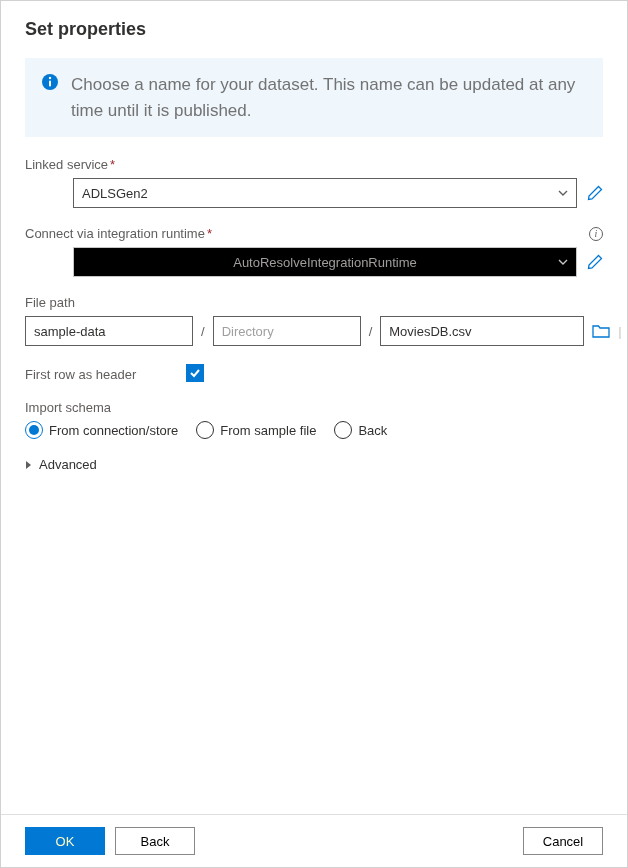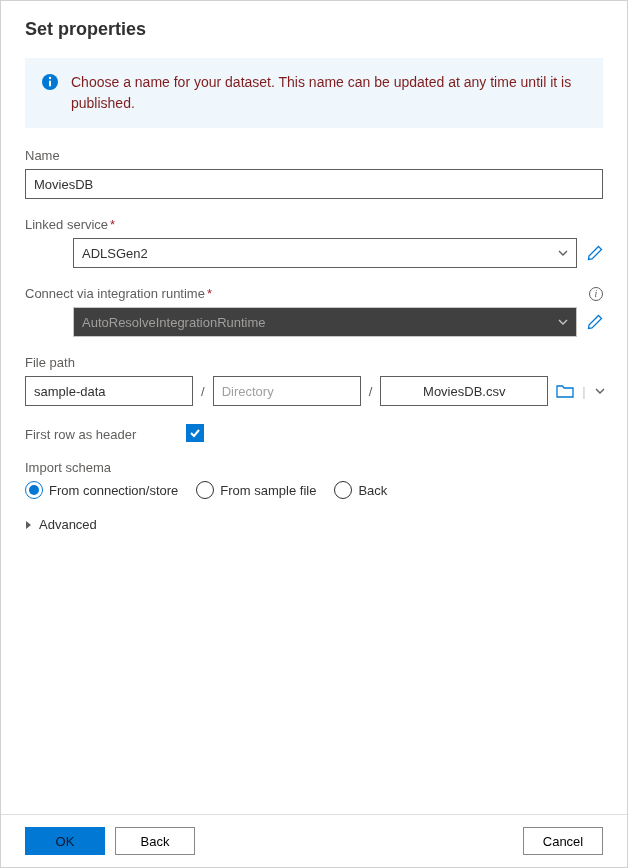--- a/index.html
+++ b/index.html
@@ -29,21 +29,21 @@
       background: #eff6fc;
       padding: 14px 16px 14px 16px;
       display: flex;
       align-items: flex-start;
       gap: 12px;
       margin-bottom: 20px;
     }
     .info-box .icon-circle {
       width: 18px; height: 18px; flex-shrink: 0; margin-top: 1px;
     }
-    .info-text { font-size: 14px; color: #7f1d1d; line-height: 1.5; }
+    .info-text { font-size: 17px; color: #737373; line-height: 1.5; }
     .field { margin-bottom: 18px; }
     .field-label {
       font-size: 13px;
       color: #605e5c;
       margin-bottom: 6px;
       display: flex;
       align-items: center;
       gap: 2px;
     }
     .req { color: #a4262c; }
@@ -65,39 +65,40 @@
       height: 30px;
       border: 1px solid #605e5c;
       padding: 0 8px;
       font-size: 13px;
       font-family: inherit;
       color: #323130;
       background: #fff;
     }
     .text-input::placeholder { color: #a19f9d; }
     .text-input.disabled {
-      background: #404040;
+      background: #000000;
       color: #a19f9d;
       border-color: #c8c6c4;
+      text-align: center;
     }
     .row-with-action { display: flex; align-items: center; gap: 10px; }
     .row-with-action > :first-child { flex: 1; padding-left: 48px; }
     .select-wrap { position: relative; flex: 1; }
     .select-chevron {
       position: absolute; right: 8px; top: 50%; transform: translateY(-50%);
       pointer-events: none; color: #605e5c;
     }
     .select-chevron.disabled { color: #c8c6c4; }
     .edit-icon { color: #0078d4; cursor: pointer; width: 16px; height: 16px; }
     .file-path-row { display: flex; align-items: center; gap: 8px; }
     .file-path-row .text-input { min-width: 0; }
     .fp-sep { color: #605e5c; }
     .fp-container { flex-shrink: 0; width: 168px; }
     .fp-dir { flex-shrink: 0; width: 148px; }
-    .fp-file { flex-shrink: 0; width: 168px; text-align: center; }
+    .fp-file { flex-shrink: 0; width: 204px; }
     .folder-icon { color: #0078d4; width: 18px; height: 16px; cursor: pointer; flex-shrink: 0; }
     .divider-v { color: #c8c6c4; }
     .chev-right { color: #605e5c; cursor: pointer; flex-shrink: 0; }
     .inline-check { display: flex; align-items: flex-end; gap: 50px; margin-bottom: 18px; }
     .inline-check .field-label { margin-bottom: 0; }
     .checkbox {
       width: 18px; height: 18px; background: #0078d4;
       display: flex; align-items: center; justify-content: center;
       cursor: pointer;
     }
@@ -131,41 +132,37 @@
     .btn {
       height: 28px;
       min-width: 80px;
       padding: 0 14px;
       font-size: 13px;
       font-family: inherit;
       border: 1px solid #8a8886;
       background: #fff;
       cursor: pointer;
     }
-    .btn.primary { background: #0078d4; color: #0f172a; border-color: #0078d4; text-align: center; }
+    .btn.primary { background: #0078d4; color: #fef9c3; border-color: #0078d4; text-align: center; }
   </style>
 </head>
 <body>
 
 <div class="content">
   <h1>Set properties</h1>
 
   <div class="info-box">
     <svg class="icon-circle" viewBox="0 0 18 18">
       <circle cx="9" cy="9" r="8" fill="#0078d4"></circle>
       <circle cx="9" cy="5" r="1.2" fill="#fff"></circle>
       <rect x="8" y="7.5" width="2" height="6" rx="1" fill="#fff"></rect>
     </svg>
     <div class="info-text">Choose a name for your dataset. This name can be updated at any time until it is published.</div>
   </div>
 
-  <div class="field">
-    <div class="field-label">Name</div>
-    <input class="text-input" type="text" value="MoviesDB" style="">
-  </div>
 
   <div class="field">
     <div class="field-label">
       <span>Linked service</span>
       <span class="req">*</span>
     </div>
     <div class="row-with-action">
       <div class="select-wrap">
         <input class="text-input" type="text" readonly="" value="ADLSGen2" style="">
         <svg class="select-chevron" width="12" height="12" viewBox="0 0 12 12">

